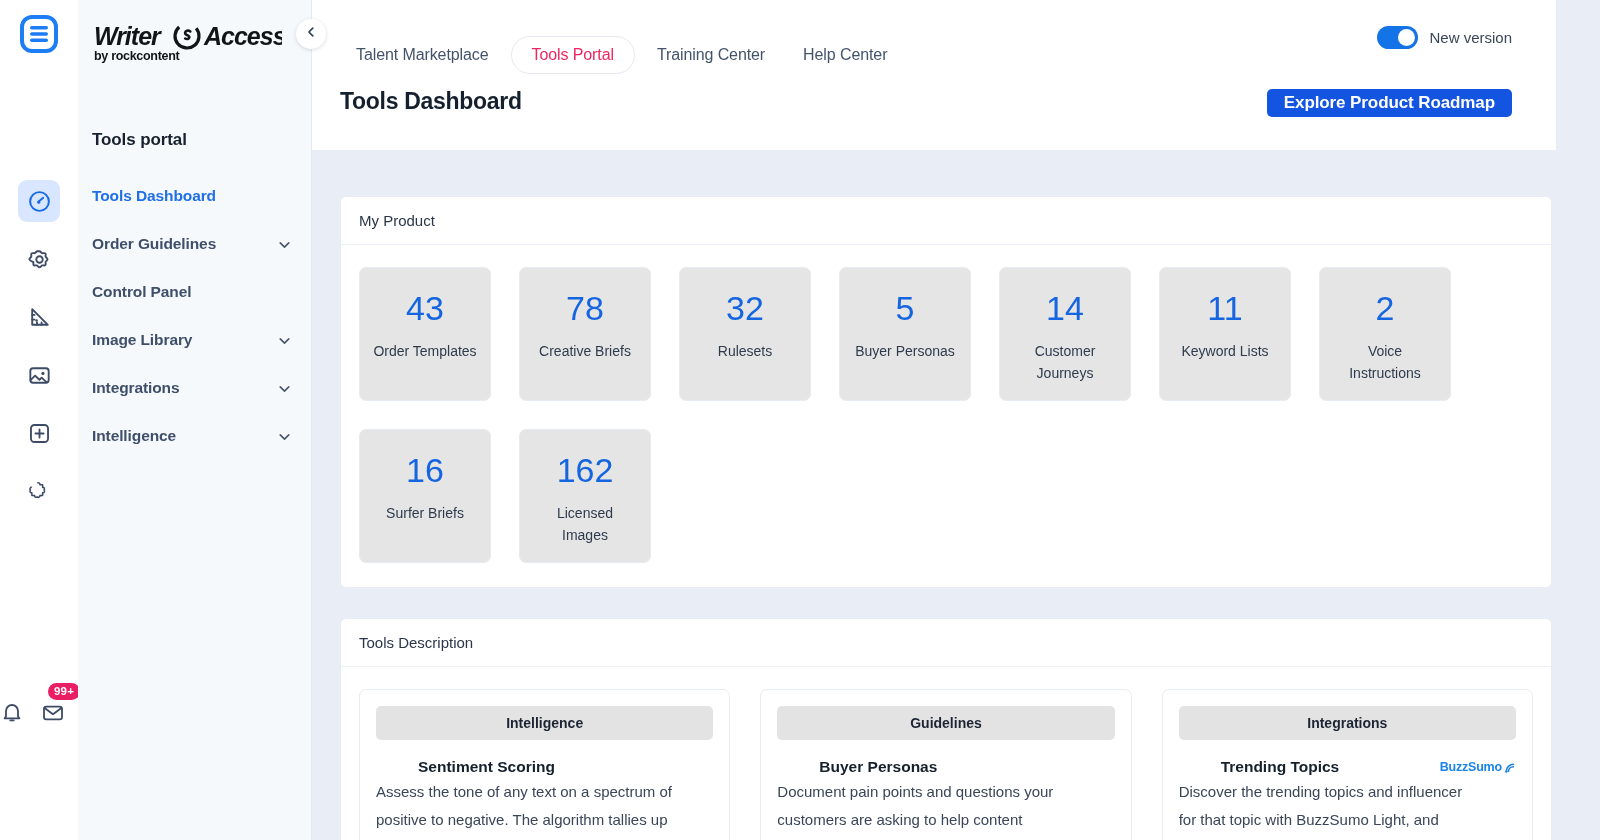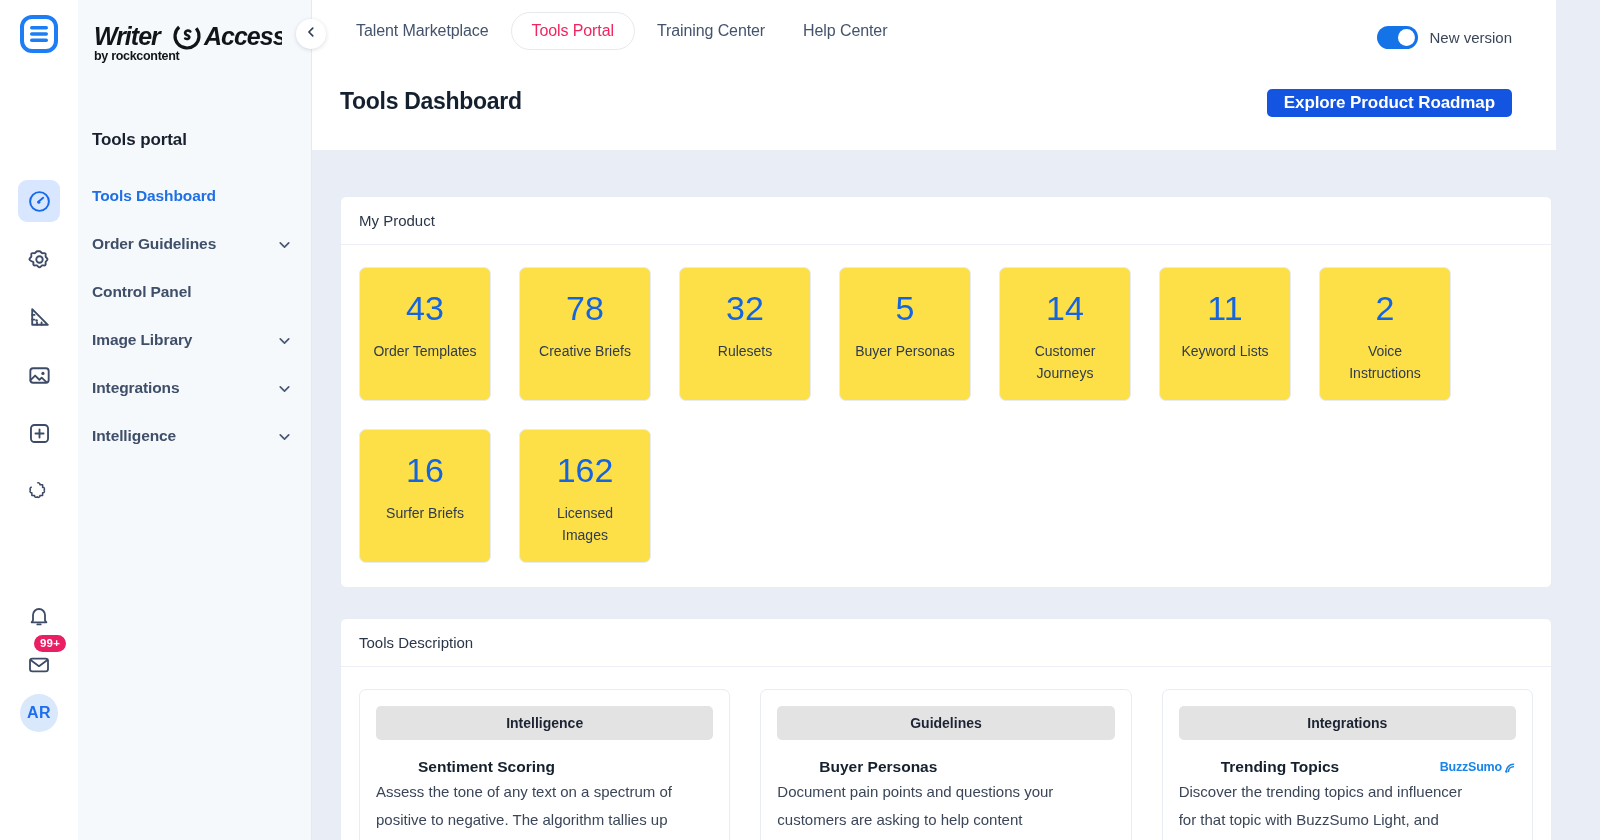--- a/index.html
+++ b/index.html
@@ -24,21 +24,21 @@
   }
   .rail-icons { margin-top: 124px; display: flex; flex-direction: column; gap: 16px; align-items: center; }
   .rail-btn {
     width: 42px; height: 42px; border-radius: 9px;
     display: flex; align-items: center; justify-content: center;
     color: #3d4b66;
   }
   .rail-btn.active { background: #d9e6ff; color: #1669e8; }
   .rail-bottom {
     position: absolute; bottom: 108px; left: 0; right: 0;
-    display: flex; flex-direction: column; align-items: center; gap: 10px;
+    display: flex; align-items: center; gap: 10px;
   }
   .rail-bottom .rail-btn { width: 38px; height: 38px; }
   .mail-wrap { position: relative; display:flex; align-items:center; justify-content:center; }
   .badge {
     position: absolute; top: -11px; left: 14px;
     background: #ea1e63; color: #fff; font-size: 11.5px; font-weight: bold;
     border-radius: 9px; padding: 2px 6px; line-height: 1.1;
     letter-spacing: .2px;
   }
   .avatar {
@@ -80,21 +80,21 @@
     display: flex; align-items: center; justify-content: center;
     color: #31405a; z-index: 6;
   }
 
   
   .main { flex: 1 1 auto; height: 840px; background: #e9edf6; position: relative; overflow: hidden; }
   .topbar {
     background: #fff; height: 150px; width: 1244px;
     padding: 0 44px 0 28px; position: relative;
   }
-  .tabs { display: flex; align-items: center; gap: 6px; padding-top: 12px; }
+  .tabs { display: flex; align-items: center; gap: 6px; padding-top: 36px; }
   .tab {
     font-size: 16px; color: #43536c; padding: 10px 16px; border-radius: 22px;
     letter-spacing: -.1px;
   }
   .tab.active { color: #f0255f; border: 1px solid #e6e9ef; background: #fff; padding: 9px 20px; }
   .toggle-wrap {
     position: absolute; right: 44px; top: 26px;
     display: flex; align-items: center; gap: 11px;
   }
   .toggle {
@@ -126,21 +126,21 @@
   .panel-head {
     font-size: 15px; color: #2a3649; padding: 15px 18px;
     border-bottom: 1px solid #eceff5;
   }
   .panel-body { padding: 22px 18px 24px; }
 
   .tiles { display: flex; flex-wrap: wrap; gap: 28px; }
   .tile {
     width: 132px; height: 134px; border: 1px solid #e7ebf2; border-radius: 7px;
     display: flex; flex-direction: column; align-items: center;
-    padding-top: 22px; background: #fde047;
+    padding-top: 22px; background: #e5e5e5;
   }
   .tile-num { font-size: 34px; color: #1565e0; font-weight: 400; line-height: 1.1; }
   .tile-label {
     margin-top: 14px; font-size: 14px; color: #2f3b4d; text-align: center;
     line-height: 1.55; max-width: 104px;
   }
 
   .desc-grid { display: flex; gap: 30px; }
   .desc-card {
     flex: 1 1 0; border: 1px solid #e8ecf3; border-radius: 7px;

